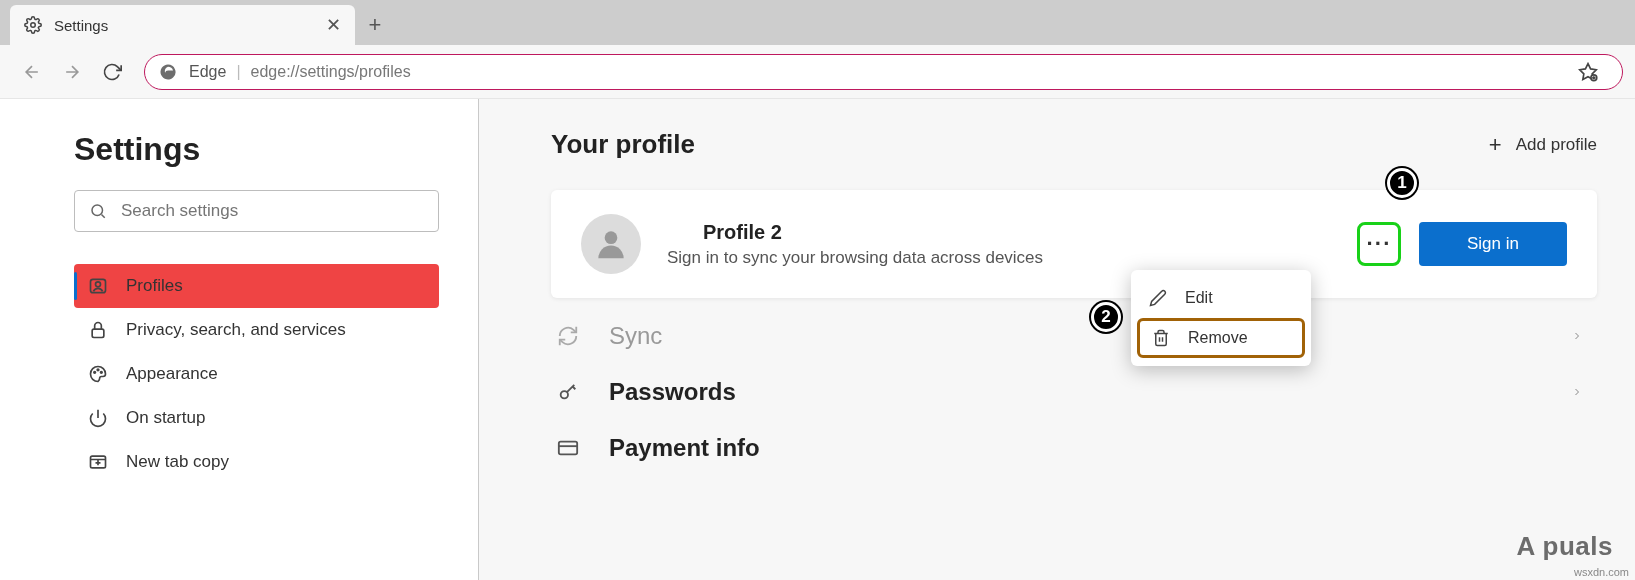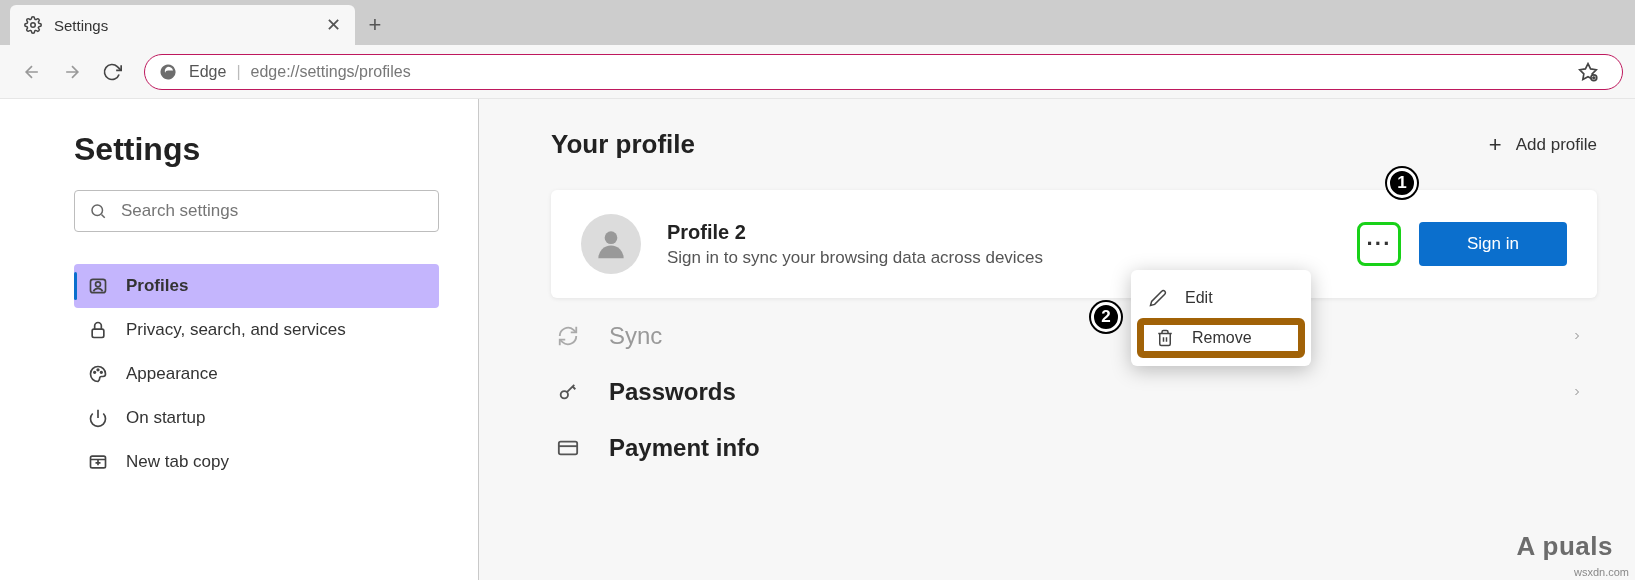--- a/index.html
+++ b/index.html
@@ -26,52 +26,52 @@
     .fav-btn { margin-left: auto; color: #555; }
 
     
     .content { display: flex; height: calc(580px - 45px - 54px); }
     .sidebar { width: 479px; background: #fff; padding: 32px 48px 0 74px; border-right: 1.5px solid #c9c9c9; }
     .sidebar-title { font-size: 32px; font-weight: 600; color: #222; margin-bottom: 22px; }
     .search-box { width: 365px; height: 42px; border: 1px solid #bdbdbd; border-radius: 4px; display: flex; align-items: center; padding: 0 14px; margin-bottom: 32px; }
     .search-box svg { width: 18px; height: 18px; color: #666; margin-right: 14px; }
     .search-input { border: none; outline: none; font-size: 17px; color: #555; flex: 1; background: transparent; }
     .sidebar-item { width: 365px; height: 44px; display: flex; align-items: center; padding: 0 14px; border-radius: 4px; cursor: pointer; position: relative; }
-    .sidebar-item.active { background: #c4b5fd; font-weight: bold; }
+    .sidebar-item.active { background: #ef4444; }
     .sidebar-item.active::before { content: ""; position: absolute; left: 0; top: 8px; bottom: 8px; width: 3px; background: #0b6fcd; border-radius: 2px; }
     .sidebar-item .sicon { width: 20px; height: 20px; color: #444; margin-right: 18px; flex-shrink: 0; }
     .sidebar-item .label { font-size: 17px; color: #333; }
 
     
     .main { flex: 1; background: #f7f7f7; padding: 30px 38px 0 72px; position: relative; }
     .main-header { display: flex; align-items: center; justify-content: space-between; margin-bottom: 30px; }
     .main-title { font-size: 26px; font-weight: 700; color: #222; }
     .add-profile { display: flex; align-items: center; color: #333; font-size: 17px; cursor: pointer; }
     .add-profile .plus { font-size: 22px; margin-right: 14px; font-weight: 300; }
 
     .card { width: 100%; background: #fff; border-radius: 6px; box-shadow: 0 1px 4px rgba(0,0,0,0.08); padding: 24px 30px; display: flex; align-items: center; margin-bottom: 10px; }
     .avatar { width: 60px; height: 60px; border-radius: 50%; background: #dcdcdc; display: flex; align-items: center; justify-content: center; margin-right: 26px; flex-shrink: 0; }
     .avatar svg { width: 38px; height: 38px; color: #999; }
     .card-text { flex: 1; }
-    .profile-name { font-size: 20px; font-weight: 600; color: #222; margin-bottom: 4px; }
+    .profile-name { font-size: 20px; font-weight: 600; color: #222; margin-bottom: 4px; margin-left: 36px; }
     .profile-sub { font-size: 17px; color: #555; }
     .more-btn { width: 44px; height: 44px; border: 3px solid #18d118; border-radius: 8px; display: flex; align-items: center; justify-content: center; font-size: 22px; color: #333; cursor: pointer; margin-right: 18px; letter-spacing: 1px; font-weight: bold; position: relative; z-index: 5; }
     .signin-btn { width: 148px; height: 44px; background: #0b6fcd; color: #fff; font-size: 17px; border: none; border-radius: 4px; cursor: pointer; }
 
     .setting-row { height: 56px; display: flex; align-items: center; padding: 0 14px 0 6px; }
     .setting-row .ricon { width: 22px; height: 22px; color: #555; margin-right: 30px; flex-shrink: 0; }
     .setting-row .rlabel { flex: 1; font-size: 24px; color: #222; font-weight: 600; }
     .setting-row.disabled .rlabel { color: #999; font-weight: 400; }
     .setting-row.disabled .ricon { color: #aaa; }
     .setting-row .chev { color: #888; }
 
     
     .menu { position: absolute; top: 80px; left: 580px; width: 180px; background: #fff; border-radius: 6px; box-shadow: 0 4px 20px rgba(0,0,0,0.25); padding: 8px 6px; z-index: 10; }
     .menu-item { height: 40px; display: flex; align-items: center; padding: 0 12px; border-radius: 6px; cursor: pointer; }
-    .menu-item.hl { border: 7px solid #a16207; }
+    .menu-item.hl { border: 3px solid #a16207; }
     .menu-item .micon { width: 18px; height: 18px; color: #444; margin-right: 18px; }
     .menu-item .mlabel { font-size: 16px; color: #333; }
 
     
     .badge { position: absolute; width: 30px; height: 30px; border-radius: 50%; background: #000; border: 3px solid #fff; box-shadow: 0 0 0 2px #000; color: #fff; font-weight: bold; font-size: 17px; display: flex; align-items: center; justify-content: center; z-index: 20; }
 
     .watermark { position: absolute; right: 6px; bottom: 2px; font-size: 11px; color: #888; z-index: 3; }
     .brand { position: absolute; right: 22px; bottom: 18px; font-size: 26px; font-weight: 600; color: #6c6c6c; z-index: 2; letter-spacing: 0.5px; }
   </style>
 </head>

